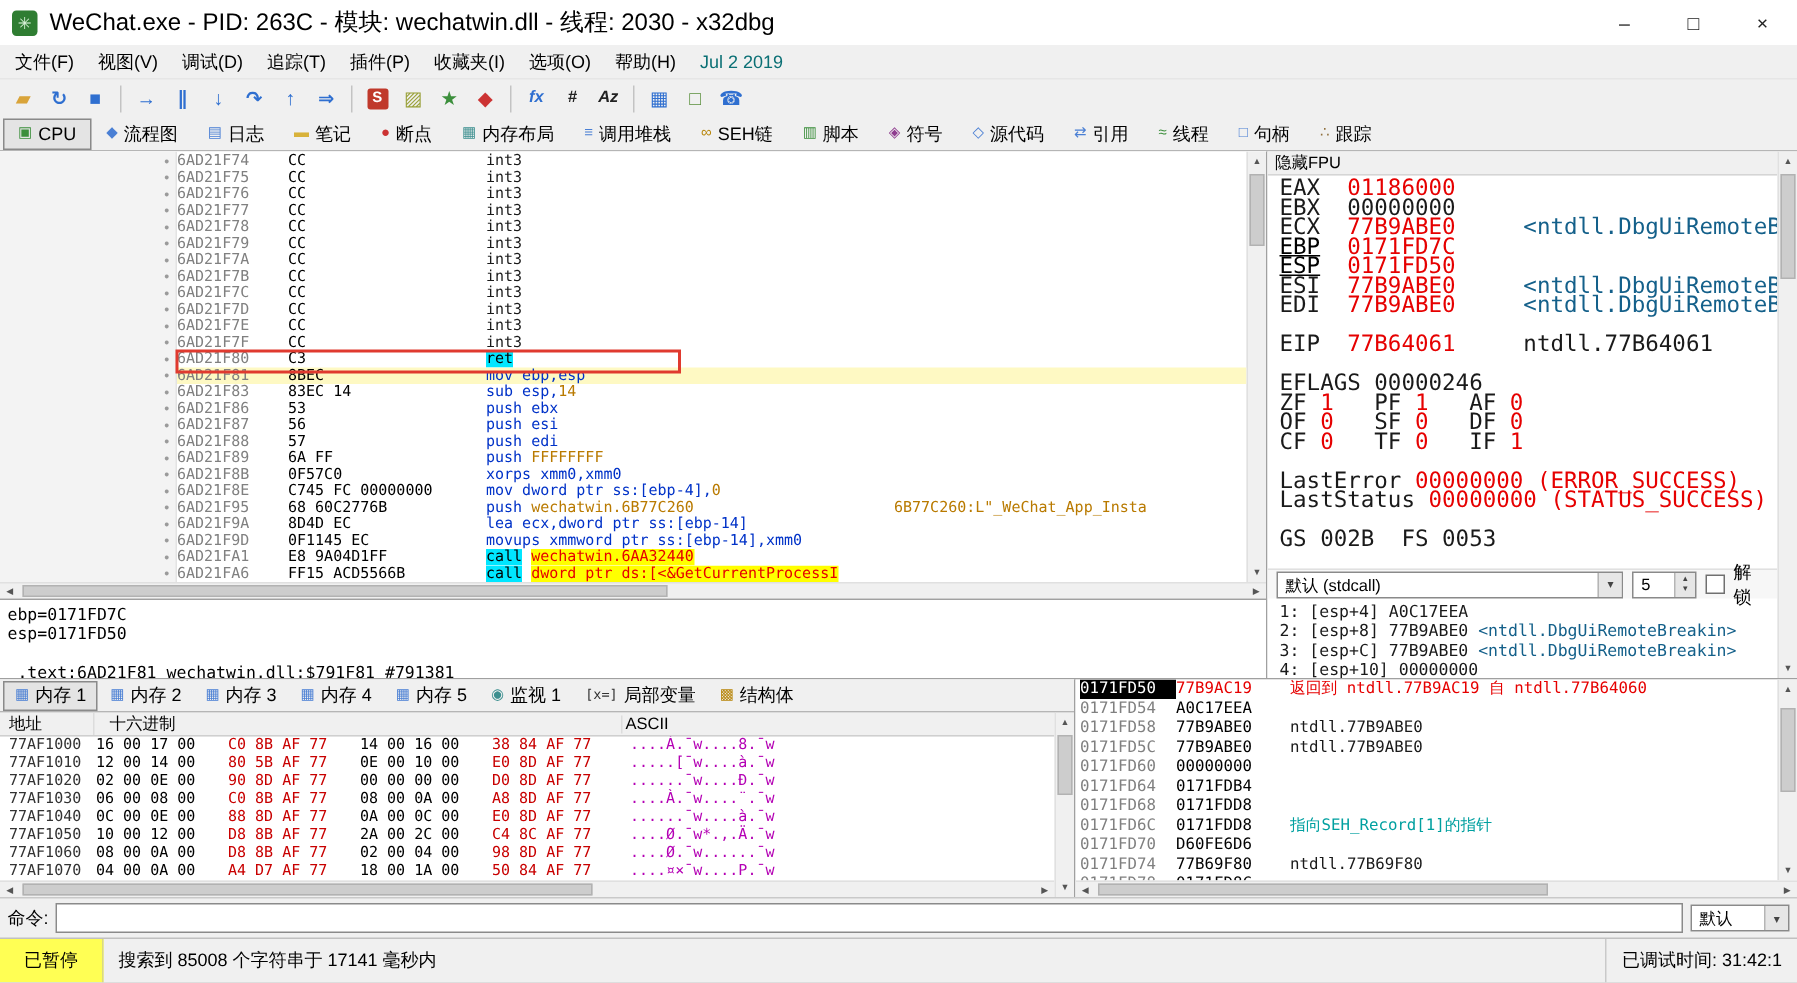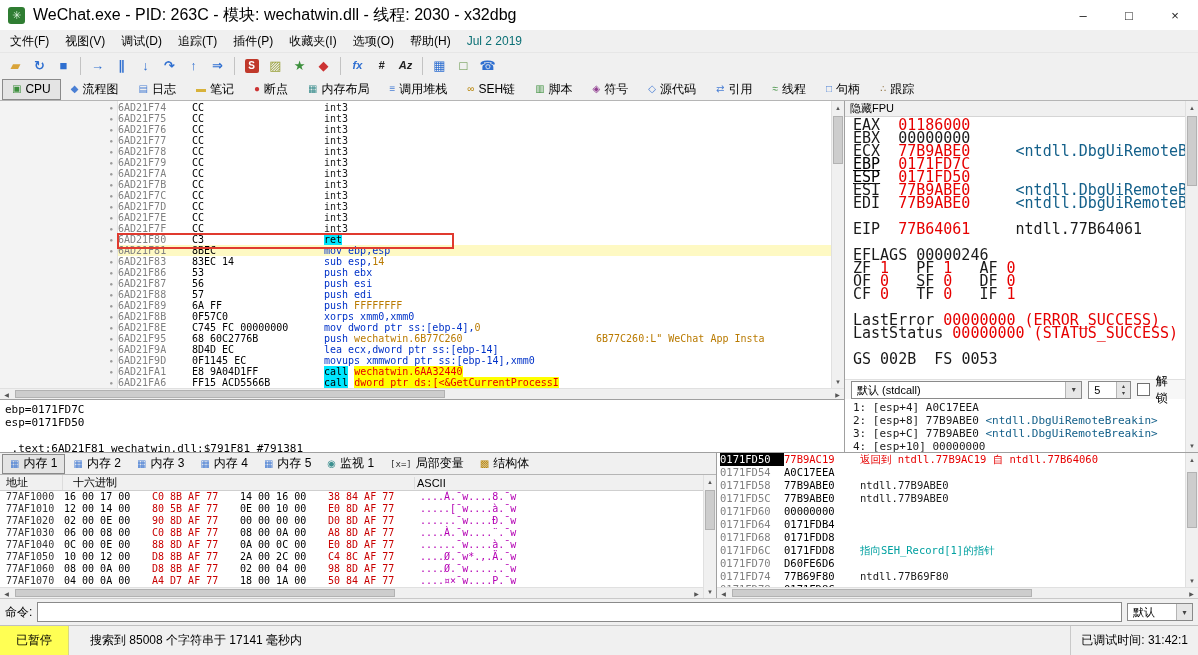--- a/index.html
+++ b/index.html
@@ -112,21 +112,21 @@
   .scmt{flex:1;overflow:hidden}
 
   
   .cmdbar{height:27px;display:flex;align-items:center;gap:5px;background:#f0f0f0;padding:0 5px;border-top:1px solid #c9c9c9}
   .cmdlabel{font-size:12px}
   .cmdinput{flex:1;height:20px;border:1px solid #8a8a8a;background:#fff;font-size:12px;padding:0 4px;
             font-family:"DejaVu Sans Mono",monospace}
   .cmdcombo{width:66px}
   .statusbar{height:30px;display:flex;align-items:center;background:#f0f0f0;border-top:1px solid #c0c0c0;font-size:12px}
   .paused{background:#ffff54;height:100%;display:flex;align-items:center;padding:0 16px;border-right:1px solid #d8d884}
-  .statmsg{padding:0 21px}
+  .statmsg{padding:0 10px}
   .statright{margin-left:auto;height:100%;display:flex;align-items:center;padding:0 10px;border-left:1px solid #c9c9c9}
 
   
   .vscroll{width:13px;background:#f0f0f0;display:flex;fl ex-direction:column;flex-direction:column;border-left:1px solid #e0e0e0}
   .vscroll .sarrow{height:13px;display:flex;align-items:center;justify-content:center;font-size:6px;color:#555}
   .vtrack{flex:1;position:relative}
   .vthumb{position:absolute;left:1px;right:1px;background:#cdcdcd;border:1px solid #b2b2b2}
   .hscroll{height:11px;background:#f0f0f0;display:flex;border-top:1px solid #e0e0e0}
   .hscroll .sarrow{width:13px;display:flex;align-items:center;justify-content:center;font-size:6px;color:#555}
   .htrack{flex:1;position:relative}

